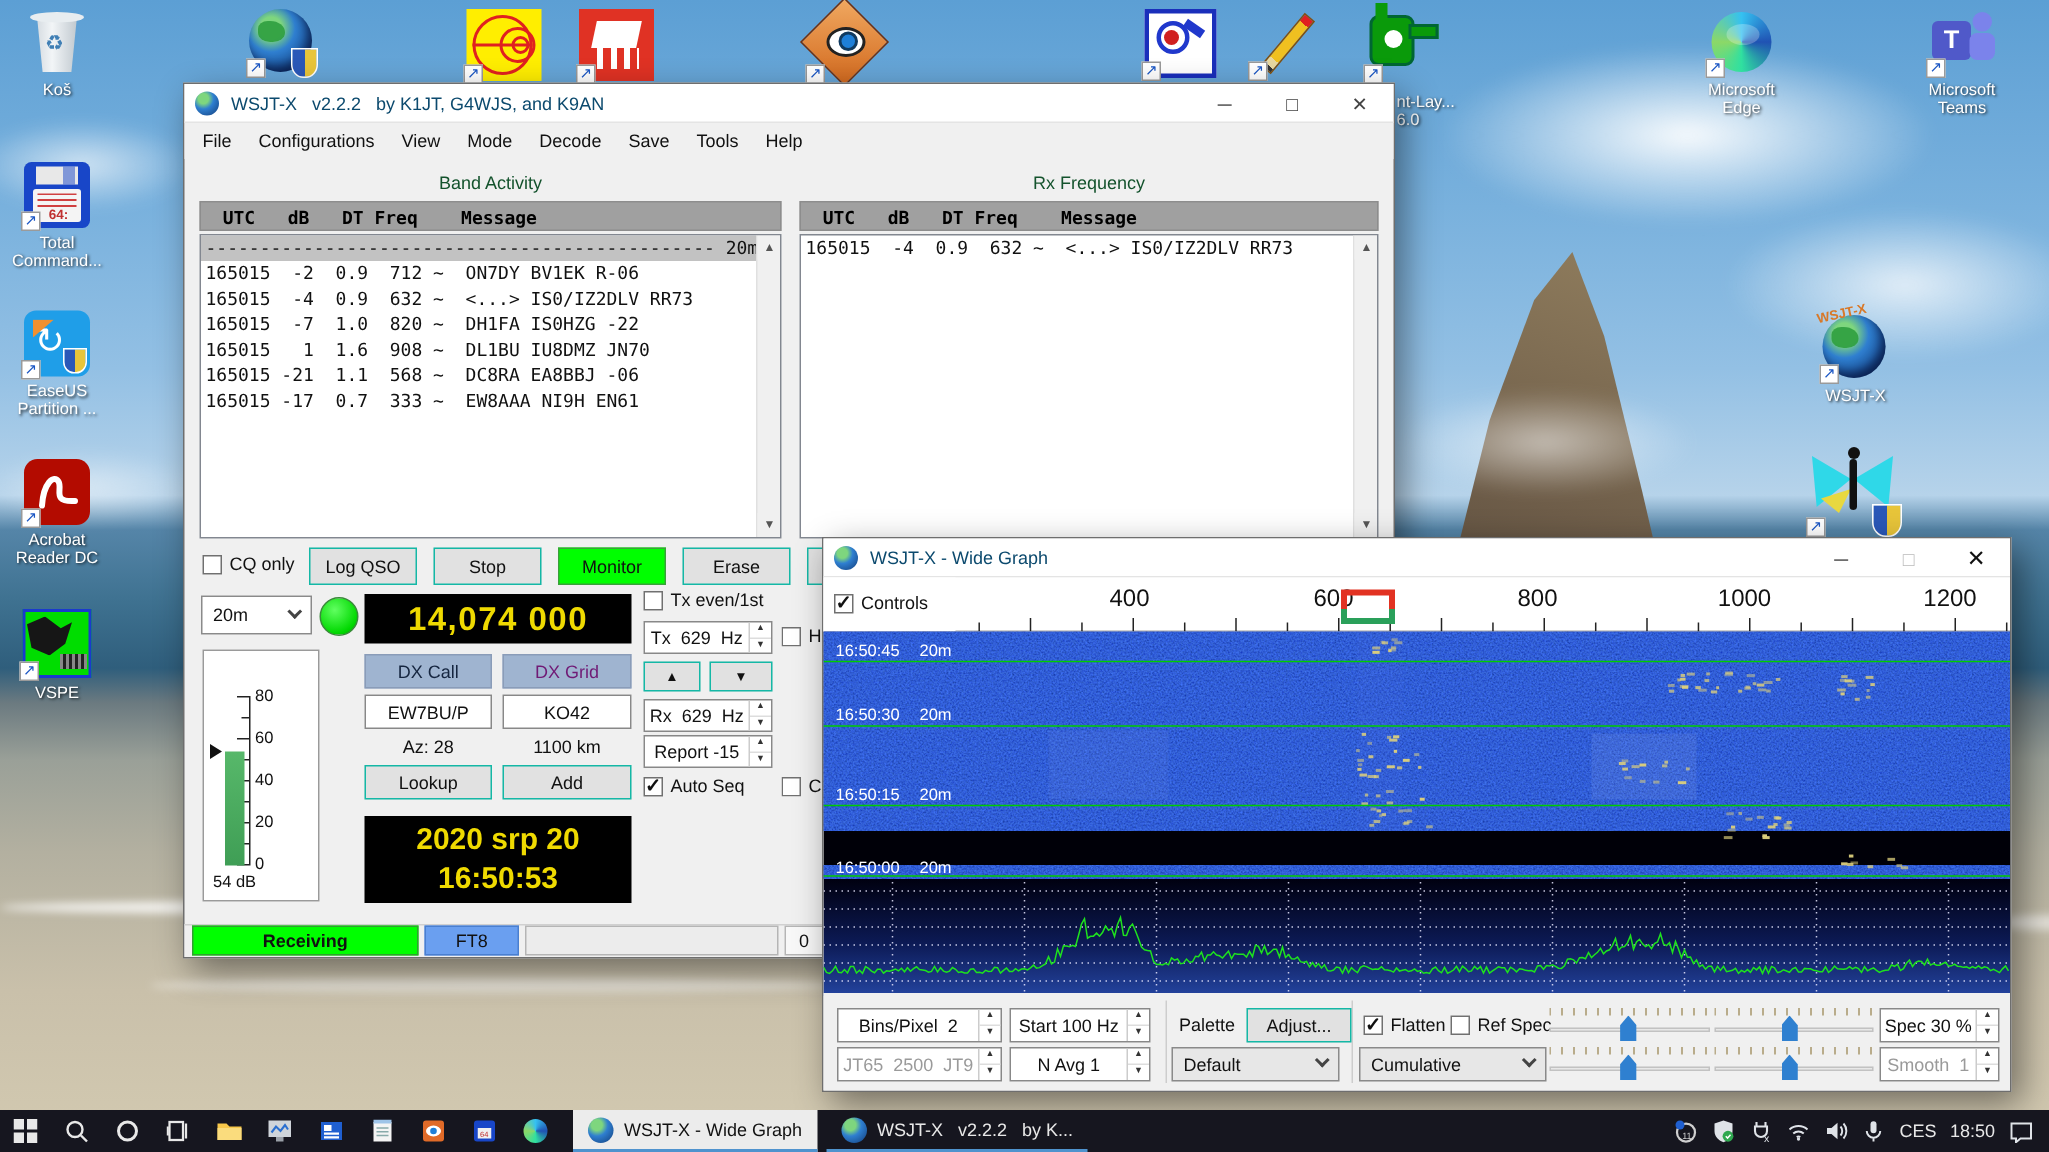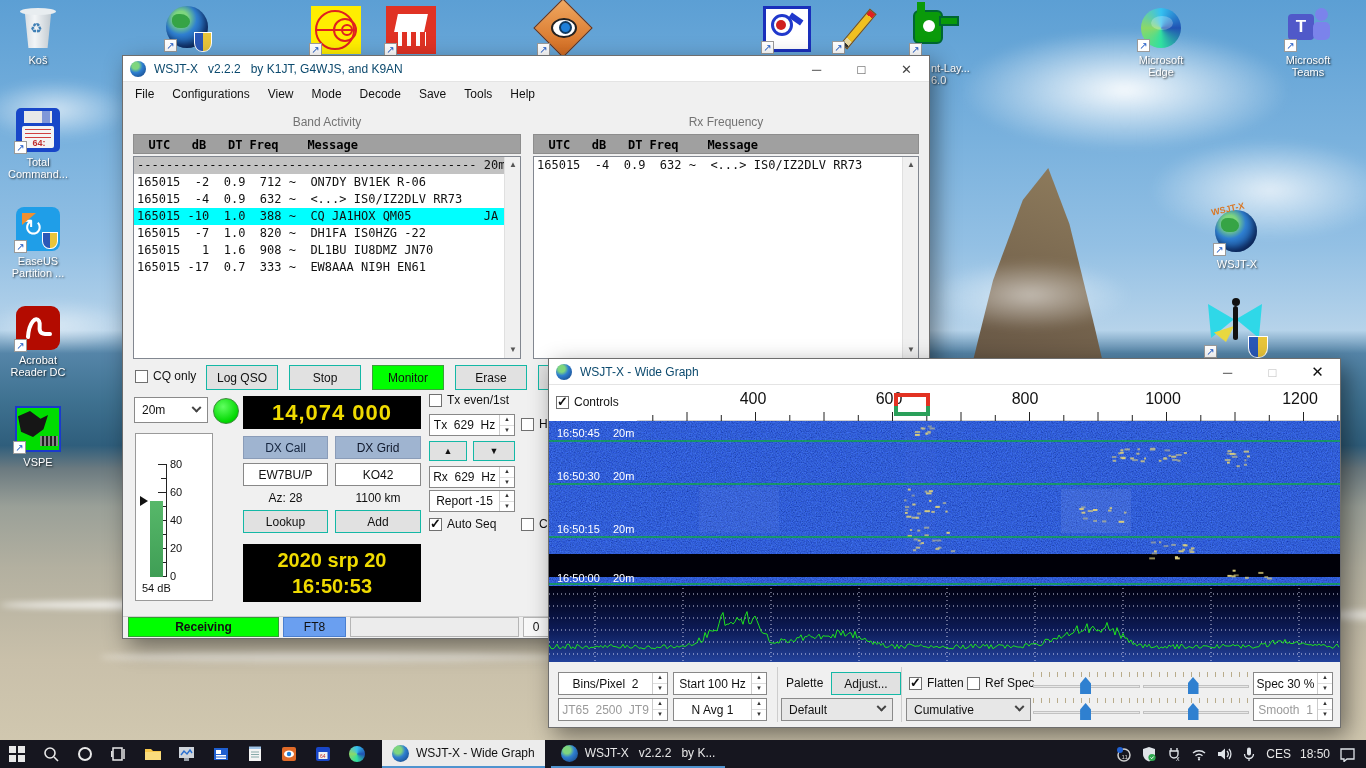--- a/index.html
+++ b/index.html
@@ -55,21 +55,21 @@
   .spin .arr{width:15px;border-left:1px solid #ccc;display:flex;flex-direction:column;}
   .spin .arr i{flex:1;font-style:normal;font-size:6px;line-height:9px;text-align:center;color:#333;}
   .spin .arr i:first-child{border-bottom:1px solid #ddd;}
   .spin.dis .txt{color:#9a9a9a;}
   .combo{position:absolute;background:#e7e7e7;border:1px solid #8a8a8a;display:flex;
     align-items:center;padding:0 7px;font-size:12px;}
   .combo .chev{margin-left:auto;width:7px;height:7px;border-right:2px solid #444;
     border-bottom:2px solid #444;transform:rotate(45deg) translate(-2px,-2px);}
 
   
-  .panel-label{position:absolute;font-size:12px;color:#737373;text-align:center;}
+  .panel-label{position:absolute;font-size:12px;color:#14532d;text-align:center;}
   .thead{position:absolute;height:20px;background:#a0a0a0;color:#000;
     font:bold 12px/20px "DejaVu Sans Mono",monospace;white-space:pre;border:1px solid #8d8d8d;}
   .list{position:absolute;background:#fff;border:1px solid #828790;overflow:hidden;}
   .lrow{height:17px;font:12px/17px "DejaVu Sans Mono",monospace;white-space:pre;padding-left:3px;}
   .lrow.div20{background:#c2c2c2;}
   .lrow.hl{background:#00ffff;}
   .sb{position:absolute;top:0;right:0;bottom:0;width:16px;background:#f0f0f0;border-left:1px solid #e0e0e0;}
   .sb .a{position:absolute;left:0;width:16px;height:16px;color:#555;font-size:8px;
     text-align:center;line-height:16px;background:#f0f0f0;}
   .meter-box{position:absolute;background:#fff;border:1px solid #9a9a9a;}
@@ -324,23 +324,23 @@
     <div class="panel-label" style="left:10px;top:59px;width:388px">Band Activity</div>
     <div class="panel-label" style="left:410px;top:59px;width:386px">Rx Frequency</div>
 
     <div class="thead" style="left:10px;top:78px;width:388px">  UTC   dB   DT Freq    Message</div>
     <div class="thead" style="left:410px;top:78px;width:386px">  UTC   dB   DT Freq    Message</div>
 
     <div class="list" style="left:10px;top:100px;width:388px;height:203px">
       <div class="lrow div20">----------------------------------------------- 20m</div>
       <div class="lrow">165015  -2  0.9  712 ~  ON7DY BV1EK R-06</div>
       <div class="lrow">165015  -4  0.9  632 ~  &lt;...&gt; IS0/IZ2DLV RR73</div>
-      <div class="lrow hl">165015 -10  1.0  388 ~  CQ JA1HOX QM05          JA</div>
       <div class="lrow">165015  -7  1.0  820 ~  DH1FA IS0HZG -22</div>
       <div class="lrow">165015   1  1.6  908 ~  DL1BU IU8DMZ JN70</div>
+      <div class="lrow">165015 -21  1.1  568 ~  DC8RA EA8BBJ -06</div>
       <div class="lrow">165015 -17  0.7  333 ~  EW8AAA NI9H EN61</div>
       <div class="sb">
           <div class="a" style="top:0">▲</div>
           <div class="a" style="bottom:0">▼</div>
         </div>
     </div>
 
     <div class="list" style="left:410px;top:100px;width:386px;height:203px">
       <div class="lrow">165015  -4  0.9  632 ~  &lt;...&gt; IS0/IZ2DLV RR73</div>
       <div class="sb">
@@ -382,21 +382,21 @@
       <div class="m-lab" style="left:34px;top:108px">20</div>
       <div class="m-lab" style="left:34px;top:136px">0</div>
       <div style="position:absolute;left:14px;top:67px;width:13px;height:76px;background:linear-gradient(180deg,#57b86a,#3f9e55)"></div>
       <div style="position:absolute;left:4px;top:62px;width:0;height:0;border-left:8px solid #111;border-top:5px solid transparent;border-bottom:5px solid transparent"></div>
       <div style="position:absolute;left:6px;top:148px;font-size:11px">54 dB</div>
     </div>
 
     <div class="black-display" style="left:120px;top:340px;width:178px;height:33px;font-size:22px;letter-spacing:1px">14,074 000</div>
 
     <div class="btn" style="left:120px;top:380px;width:85px;height:23px;background:#9fb4d0;border-color:#8a9cb8;color:#15253f">DX Call</div>
-    <div class="btn" style="left:212px;top:380px;width:86px;height:23px;background:#9fb4d0;border-color:#8a9cb8;color:#0f172a">DX Grid</div>
+    <div class="btn" style="left:212px;top:380px;width:86px;height:23px;background:#9fb4d0;border-color:#8a9cb8;color:#701a75">DX Grid</div>
     <div class="btn" style="left:120px;top:407px;width:85px;height:23px;background:#fff;border-color:#888">EW7BU/P</div>
     <div class="btn" style="left:212px;top:407px;width:86px;height:23px;background:#fff;border-color:#888">KO42</div>
     <div style="position:absolute;left:120px;top:435px;width:85px;text-align:center">Az: 28</div>
     <div style="position:absolute;left:212px;top:435px;width:86px;text-align:center">1100 km</div>
     <div class="btn" style="left:120px;top:454px;width:85px;height:23px">Lookup</div>
     <div class="btn" style="left:212px;top:454px;width:86px;height:23px">Add</div>
 
     <div class="black-display" style="left:120px;top:488px;width:178px;height:58px;font-size:20px;line-height:26px">
       <div>2020 srp 20</div>
       <div>16:50:53</div>

